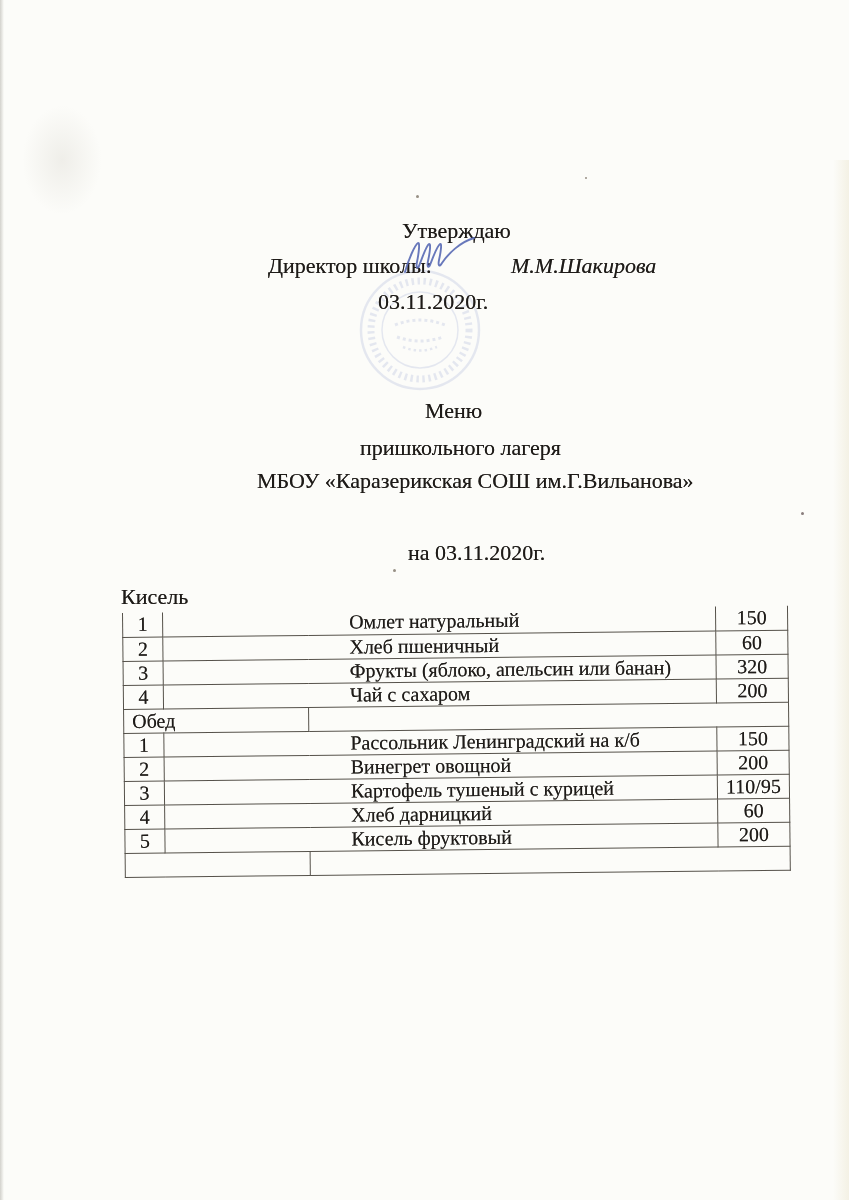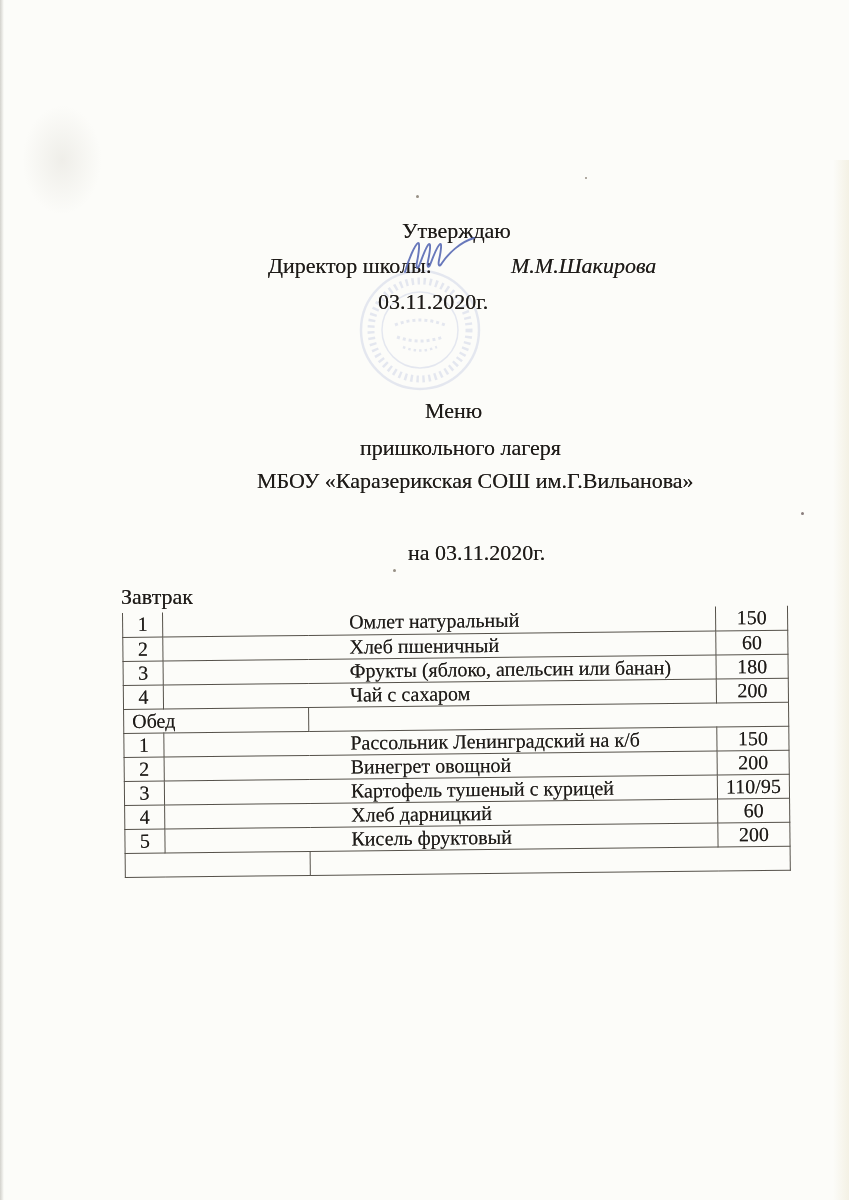--- a/index.html
+++ b/index.html
@@ -78,21 +78,21 @@
   </svg>
 
   <div class="txt" style="left:511px;top:253px;font-style:italic;">М.М.Шакирова</div>
   <div class="txt" style="left:378px;top:289px;">03.11.2020г.</div>
 
   <div class="txt" style="left:425px;top:398px;font-family:Liberation Serif, serif;">Меню</div>
   <div class="txt" style="left:360px;top:435px;">пришкольного лагеря</div>
   <div class="txt" style="left:257px;top:468px;">МБОУ «Каразерикская СОШ им.Г.Вильанова»</div>
   <div class="txt" style="left:375px;top:540px;margin-left:33px;">на 03.11.2020г.</div>
 
-  <div class="txt" style="left:121px;top:584px;">Завтрак</div>
+  <div class="txt" style="left:121px;top:584px;">Кисель</div>
 
   <table class="menu-table">
     <colgroup>
         <col style="width:40px">
         <col style="width:145px">
         <col style="width:408px">
         <col style="width:72px">
       </colgroup>
     <tbody>
       <tr>
@@ -101,21 +101,21 @@
         <td class="c-amt">150</td>
       </tr>
       <tr>
         <td class="c-num">2</td>
         <td class="c-dish" colspan="2">Хлеб пшеничный</td>
         <td class="c-amt">60</td>
       </tr>
       <tr>
         <td class="c-num">3</td>
         <td class="c-dish" colspan="2">Фрукты (яблоко, апельсин или банан)</td>
-        <td class="c-amt">180</td>
+        <td class="c-amt">320</td>
       </tr>
       <tr>
         <td class="c-num">4</td>
         <td class="c-dish" colspan="2">Чай с сахаром</td>
         <td class="c-amt">200</td>
       </tr>
       <tr>
         <td class="c-sec" colspan="2">Обед</td>
         <td class="c-rest" colspan="2"></td>
       </tr>

